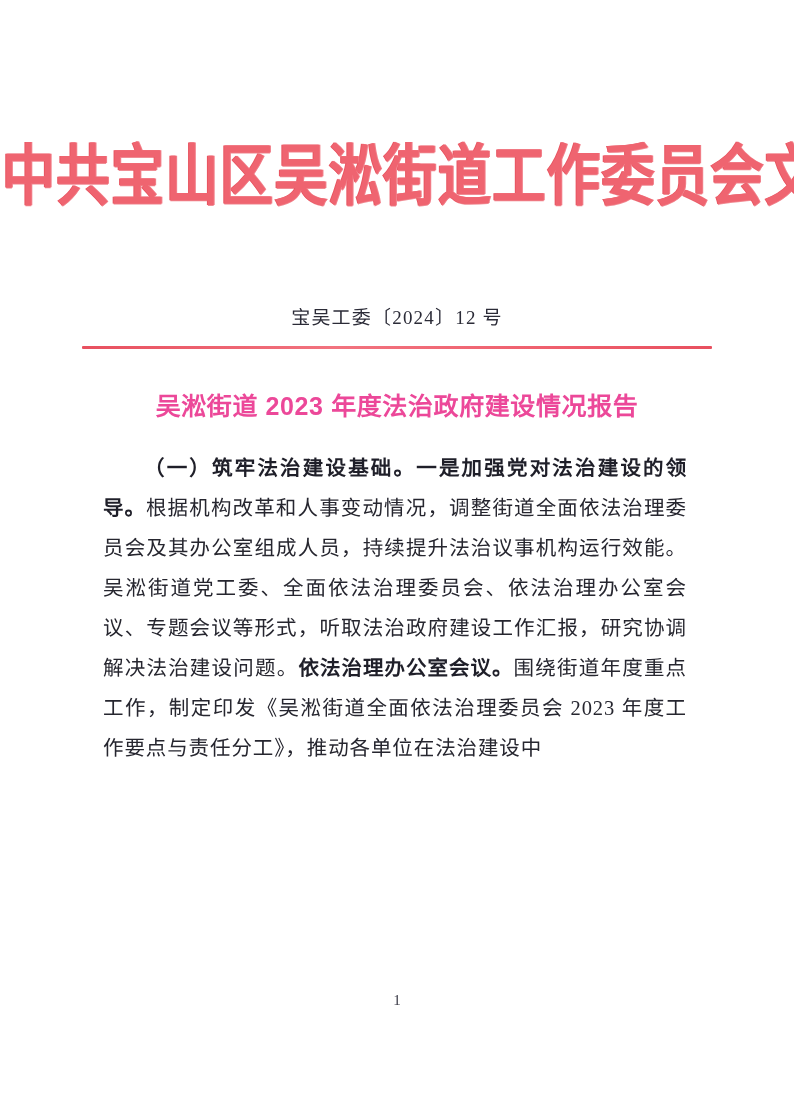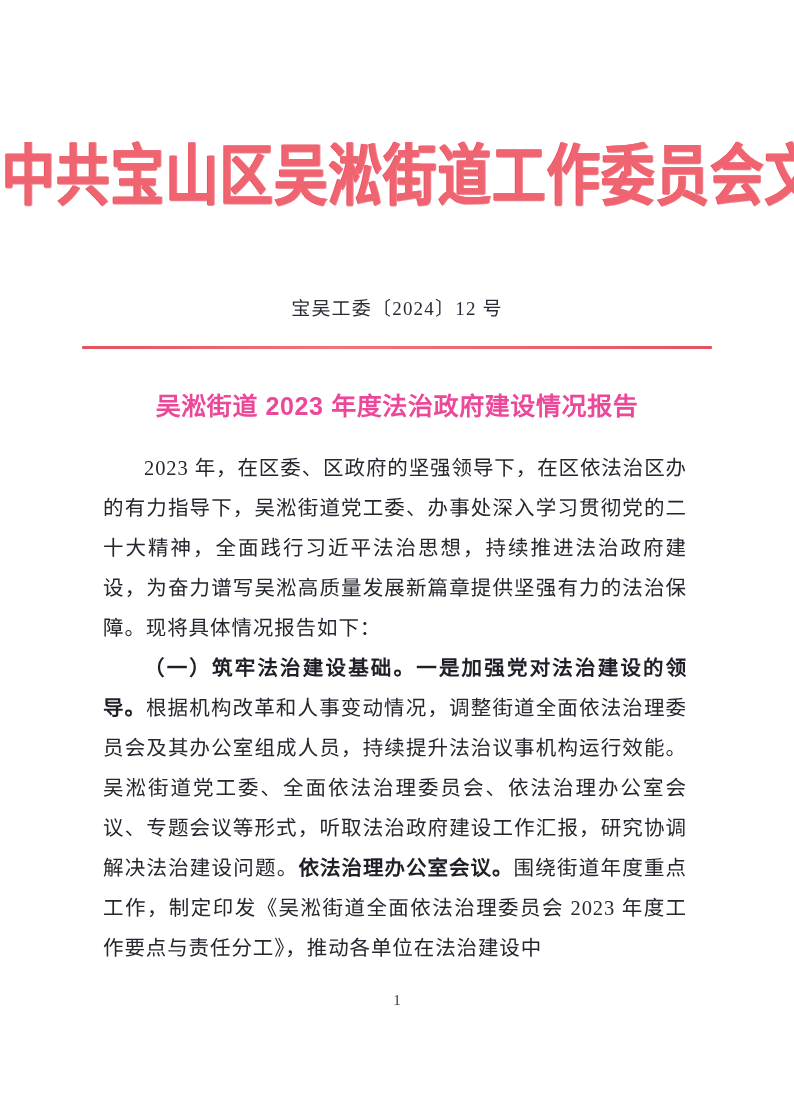--- a/index.html
+++ b/index.html
@@ -48,21 +48,21 @@
     transform: scaleY(1.26);
     transform-origin: top center;
     padding: 0 2px;
   }
 
   
   .doc-number {
     position: absolute;
     left: 0;
     right: 0;
-    top: 293px;
+    top: 302px;
     text-align: center;
     font-family: "Liberation Serif", "DejaVu Serif", serif;
     font-size: 19px;
     letter-spacing: 1.2px;
     color: #2b2b37;
     white-space: nowrap;
   }
 
   
   .red-rule {
@@ -146,21 +146,20 @@
   </div>
 
   <div class="doc-number">宝吴工委〔2024〕12 号</div>
 
   <div class="red-rule"></div>
 
   <h1 class="doc-title">吴淞街道 2023 年度法治政府建设情况报告</h1>
 
   <div class="body-text">
 
-    <p class="para">2023 年，在区委、区政府的坚强领导下，在区依法治区办的有力指导下，吴淞街道党工委、办事处深入学习贯彻党的二十大精神，全面践行习近平法治思想，持续推进法治政府建设，为奋力谱写吴淞高质量发展新篇章提供坚强有力的法治保障。现将具体情况报告如下：</p>
 
 
     <p class="para">
       <span class="bold">（一）筑牢法治建设基础。一是加强党对法治建设的领导。</span><span>根据机构改革和人事变动情况，调整街道全面依法治理委员会及其办公室组成人员，持续提升法治议事机构运行效能。吴淞街道党工委、全面依法治理委员会、依法治理办公室会议、专题会议等形式，听取法治政府建设工作汇报，研究协调解决法治建设问题。</span><span class="bold">依法治理办公室会议。</span><span>围绕街道年度重点工作，制定印发《吴淞街道全面依法治理委员会 2023 年度工作要点与责任分工》，推动各单位在法治建设中</span>
     </p>
 
   </div>
 
   <div class="page-number">1</div>
 

